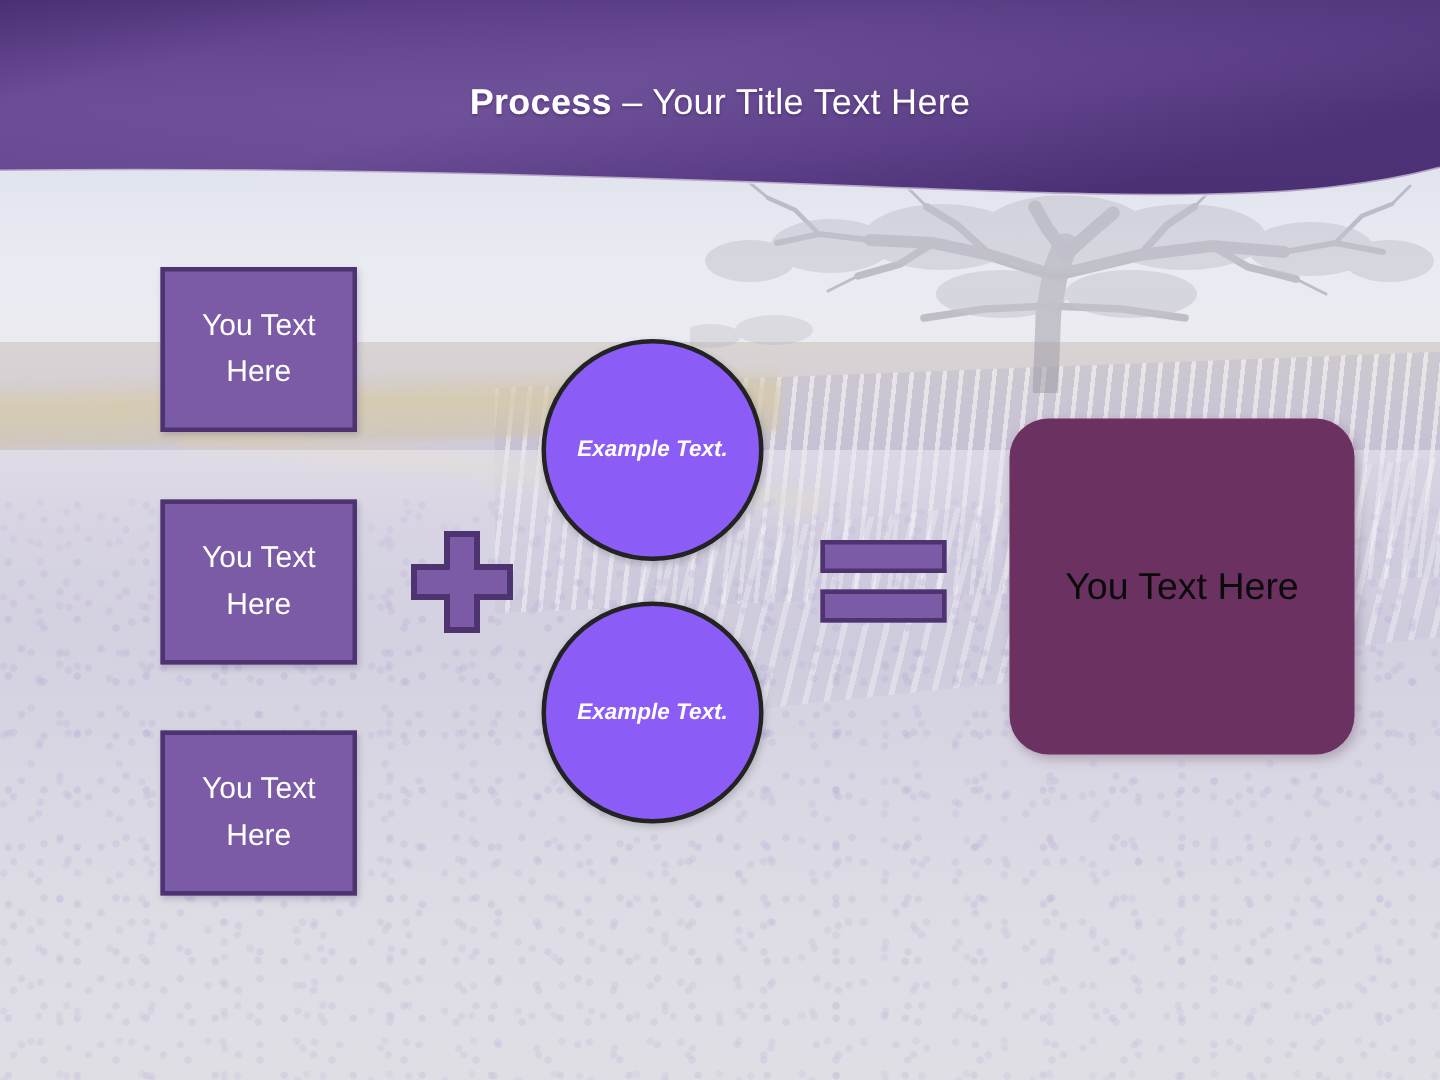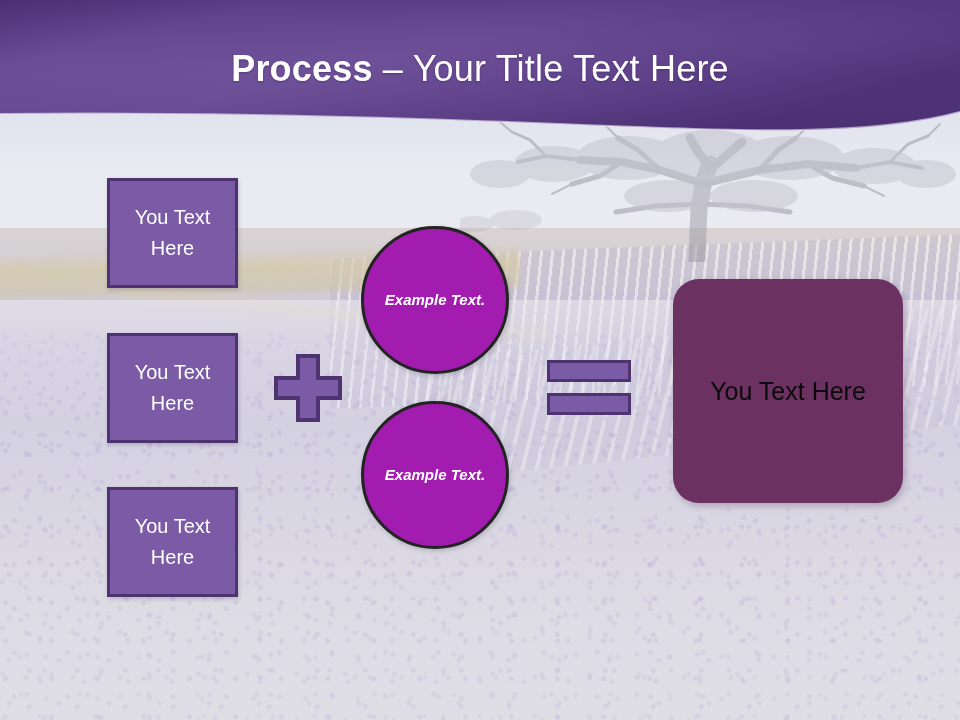--- a/index.html
+++ b/index.html
@@ -95,21 +95,21 @@
   
   .header-band { position: absolute; left: 0; top: 0; width: 960px; height: 140px; }
   .header-band svg { display: block; }
 
   .slide-title {
     position: absolute;
     left: 0; top: 48px;
     width: 960px;
     text-align: center;
     color: #ffffff;
-    font-size: 36px;
+    font-size: 24px;
     line-height: 42px;
     letter-spacing: .2px;
     white-space: nowrap;
     text-shadow: 0 1px 2px rgba(40,20,70,.35);
   }
   .slide-title .strong { font-weight: bold; }
   .slide-title .rest { font-weight: normal; }
 
   
   .in-box {
@@ -135,21 +135,21 @@
 
   
   .plus-wrap { position: absolute; left: 274px; top: 354px; width: 68px; height: 68px; }
   .plus-wrap svg { display: block; }
 
   
   .circle {
     position: absolute;
     width: 148px; height: 148px;
     border-radius: 50%;
-    background: #a21caf;
+    background: #8b5cf6;
     border: 3px solid #232323;
     box-sizing: border-box;
     color: #ffffff;
     font-size: 15px;
     line-height: 24px;
     font-weight: bold;
     font-style: italic;
     text-align: center;
     display: flex;
     align-items: center;

